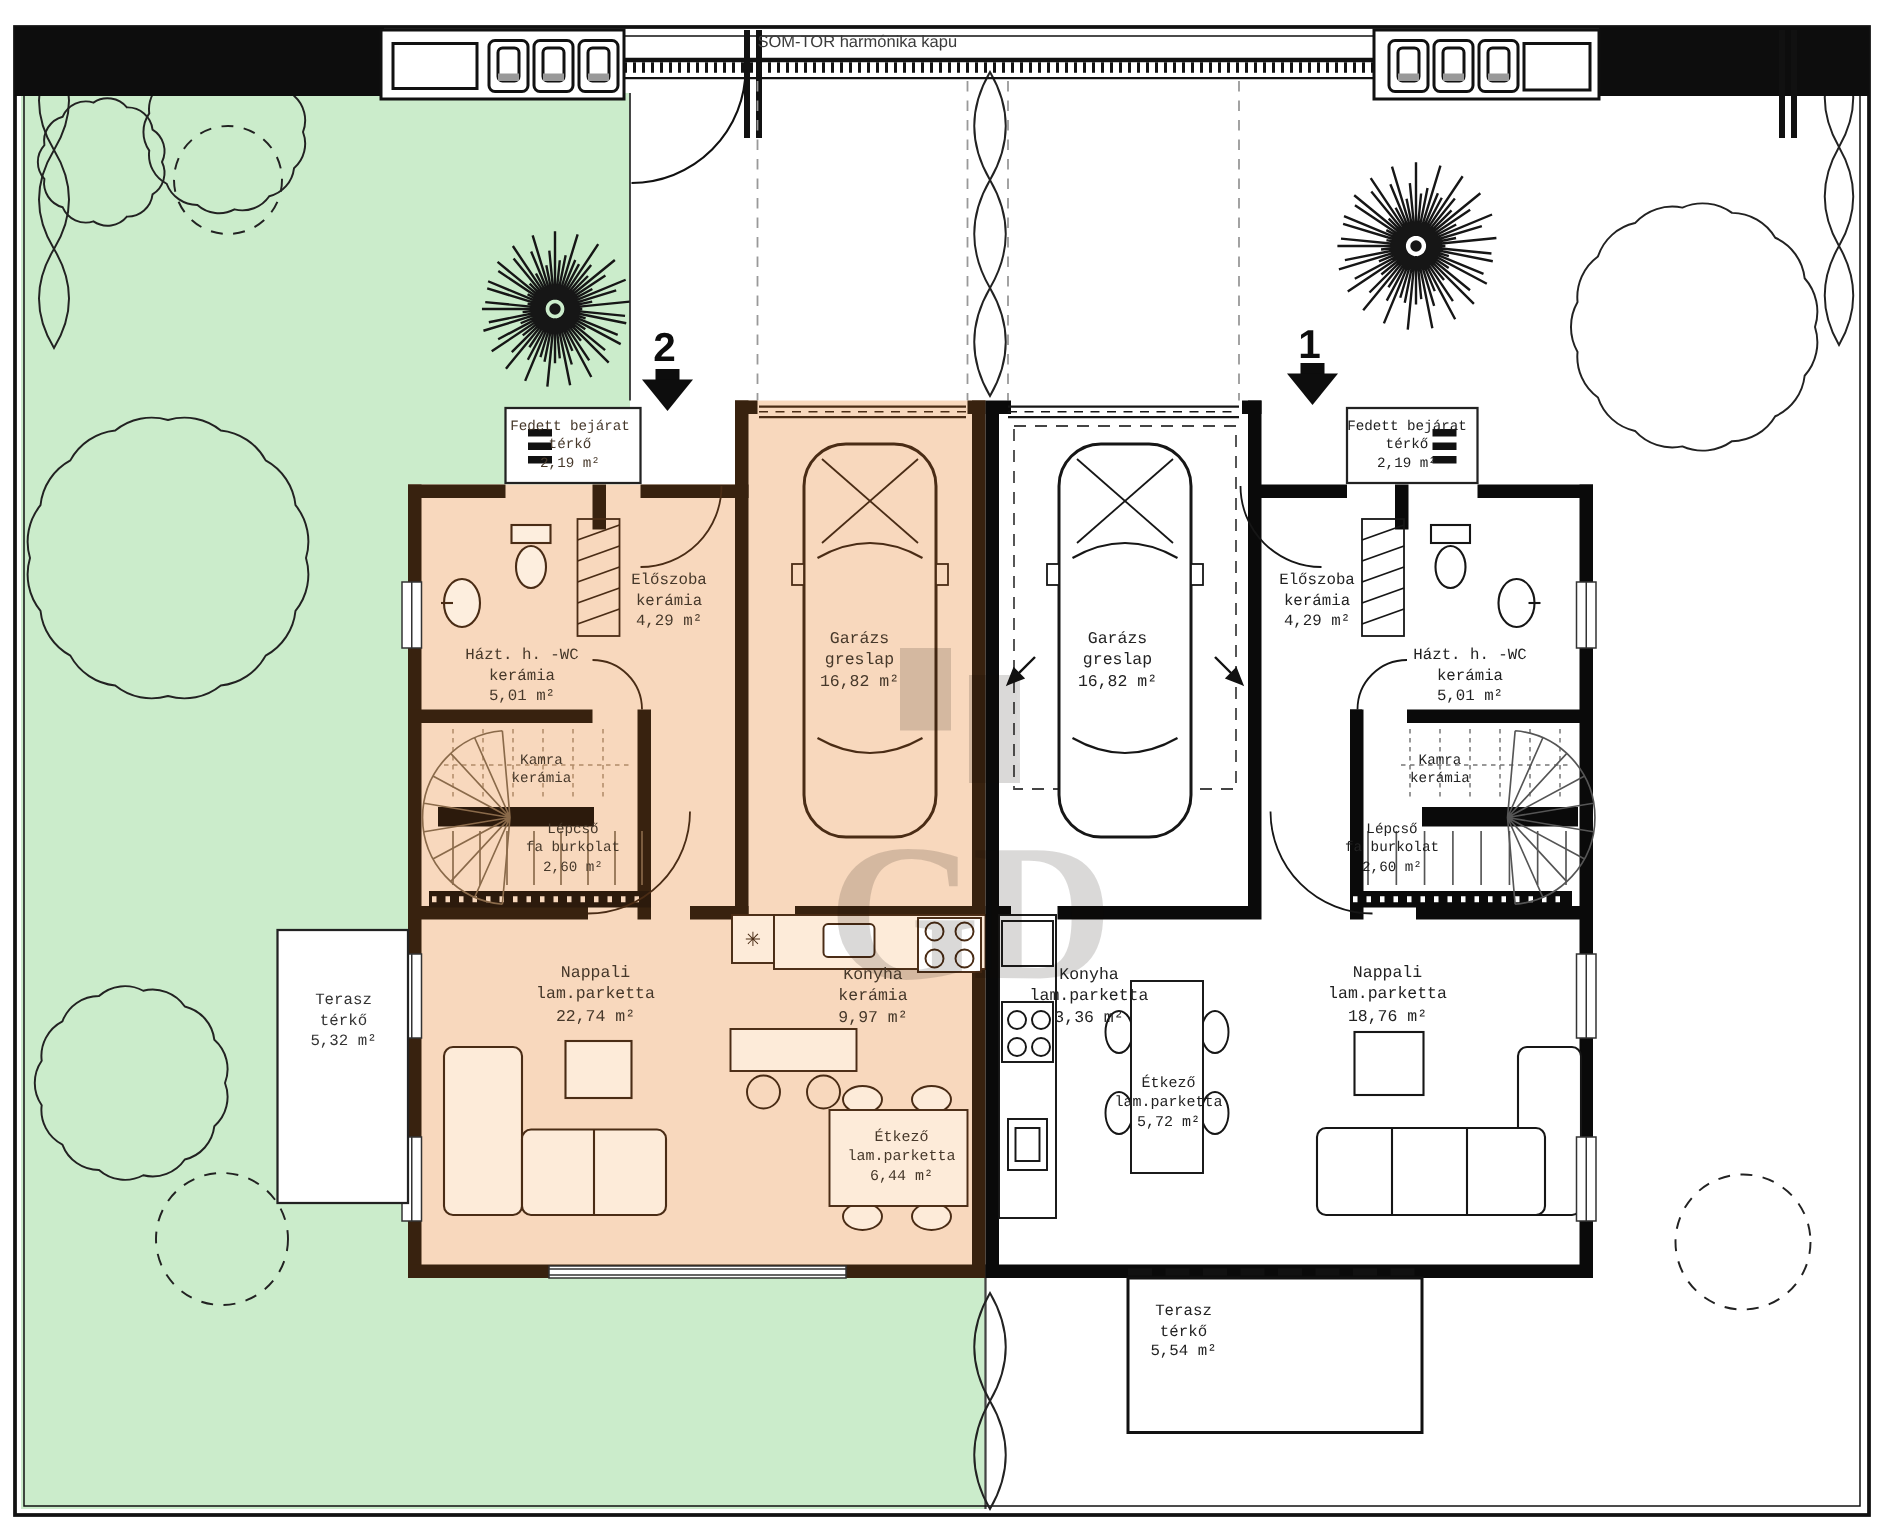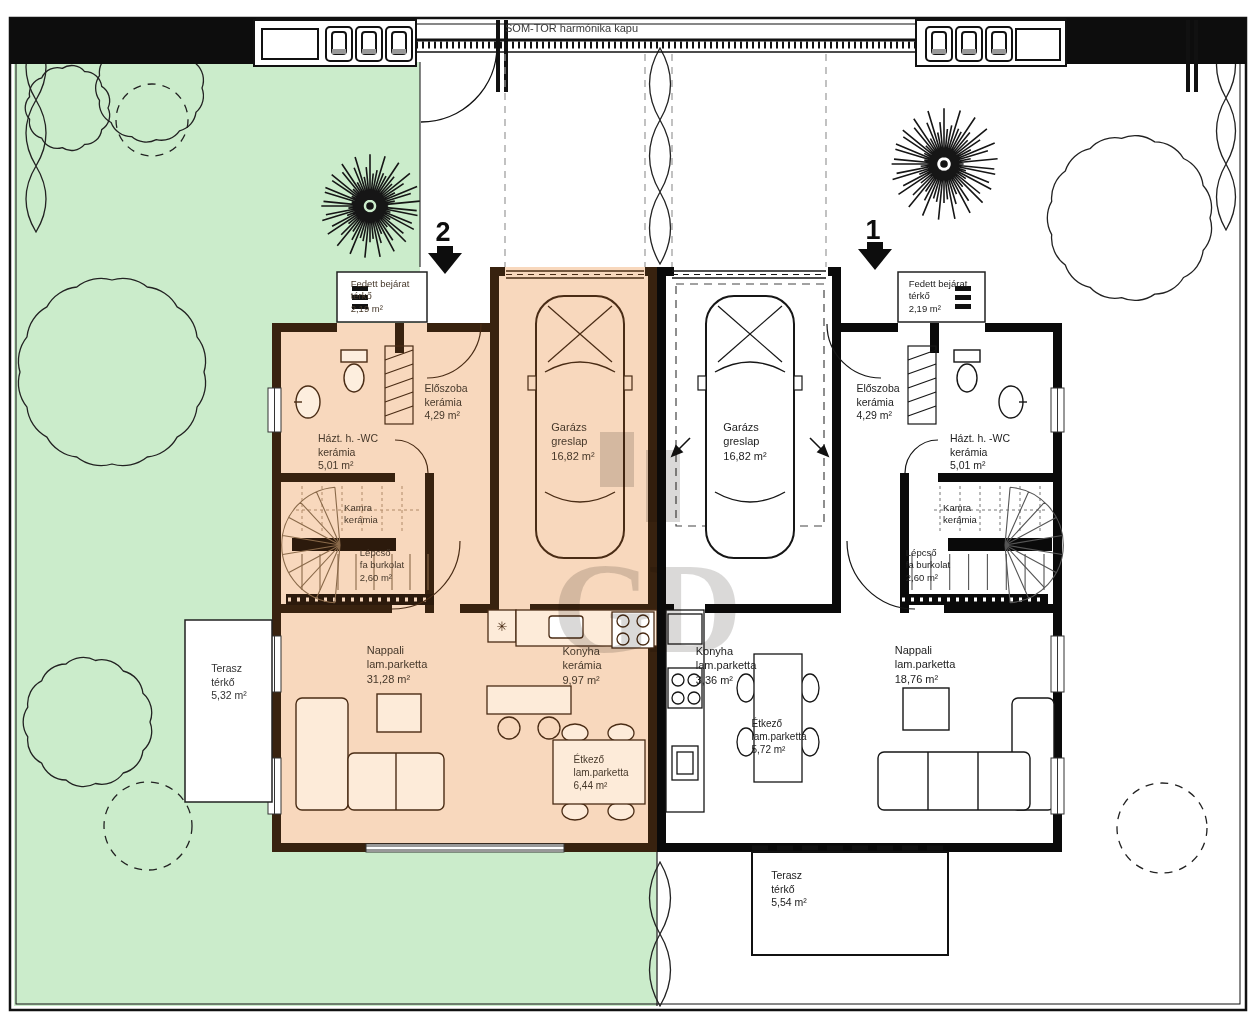--- a/index.html
+++ b/index.html
@@ -1,20 +1,20 @@
 <!DOCTYPE html>
 <html><head>
 <meta charset="utf-8">
 <style>
   html,body{margin:0;padding:0;background:#fff}
   .stage{position:relative;width:1256px;height:1024px;background:#fff;overflow:hidden;
          font-family:"Liberation Sans",sans-serif}
   svg{position:absolute;left:0;top:0}
-  .rlabel{position:absolute;transform:translate(-50%,-50%);
-          font-family:Liberation Sans, sans-serif;font-size:11px;line-height:1.3;
+  .rlabel{position:absolute;transform:translate(-50%,-50%);text-align:center;
+          font-family:Liberation Mono, monospace;font-size:11px;line-height:1.3;
           color:#46382a;white-space:nowrap}
   .rlabel span{display:block}
   .rlabel span:empty{display:none}
   .u1{color:#222}
   .sm{font-size:9.5px}
   .gate-label{position:absolute;left:505px;top:22px;font-size:11px;color:#3b3b3b;white-space:nowrap}
   .unum{position:absolute;transform:translate(-50%,-50%);font-weight:bold;font-size:27px;color:#0d0d0d}
   .sym{position:absolute;transform:translate(-50%,-50%);font-size:13px;color:#4a2c15}
 </style>
 </head>
@@ -443,21 +443,21 @@
 </div>
 <div class="rlabel sm u1" style="left:928px;top:566px">
   <span>Lépcső</span>
   <span>fa burkolat</span>
   <span>2,60 m²</span>
 </div>
 
 <div class="rlabel" style="left:397px;top:664px">
   <span>Nappali</span>
   <span>lam.parketta</span>
-  <span>31,28 m²</span>
+  <span>22,74 m²</span>
 </div>
 <div class="rlabel u1" style="left:925px;top:664px">
   <span>Nappali</span>
   <span>lam.parketta</span>
   <span>18,76 m²</span>
 </div>
 
 <div class="rlabel" style="left:582px;top:665px">
   <span>Konyha</span>
   <span>kerámia</span>

